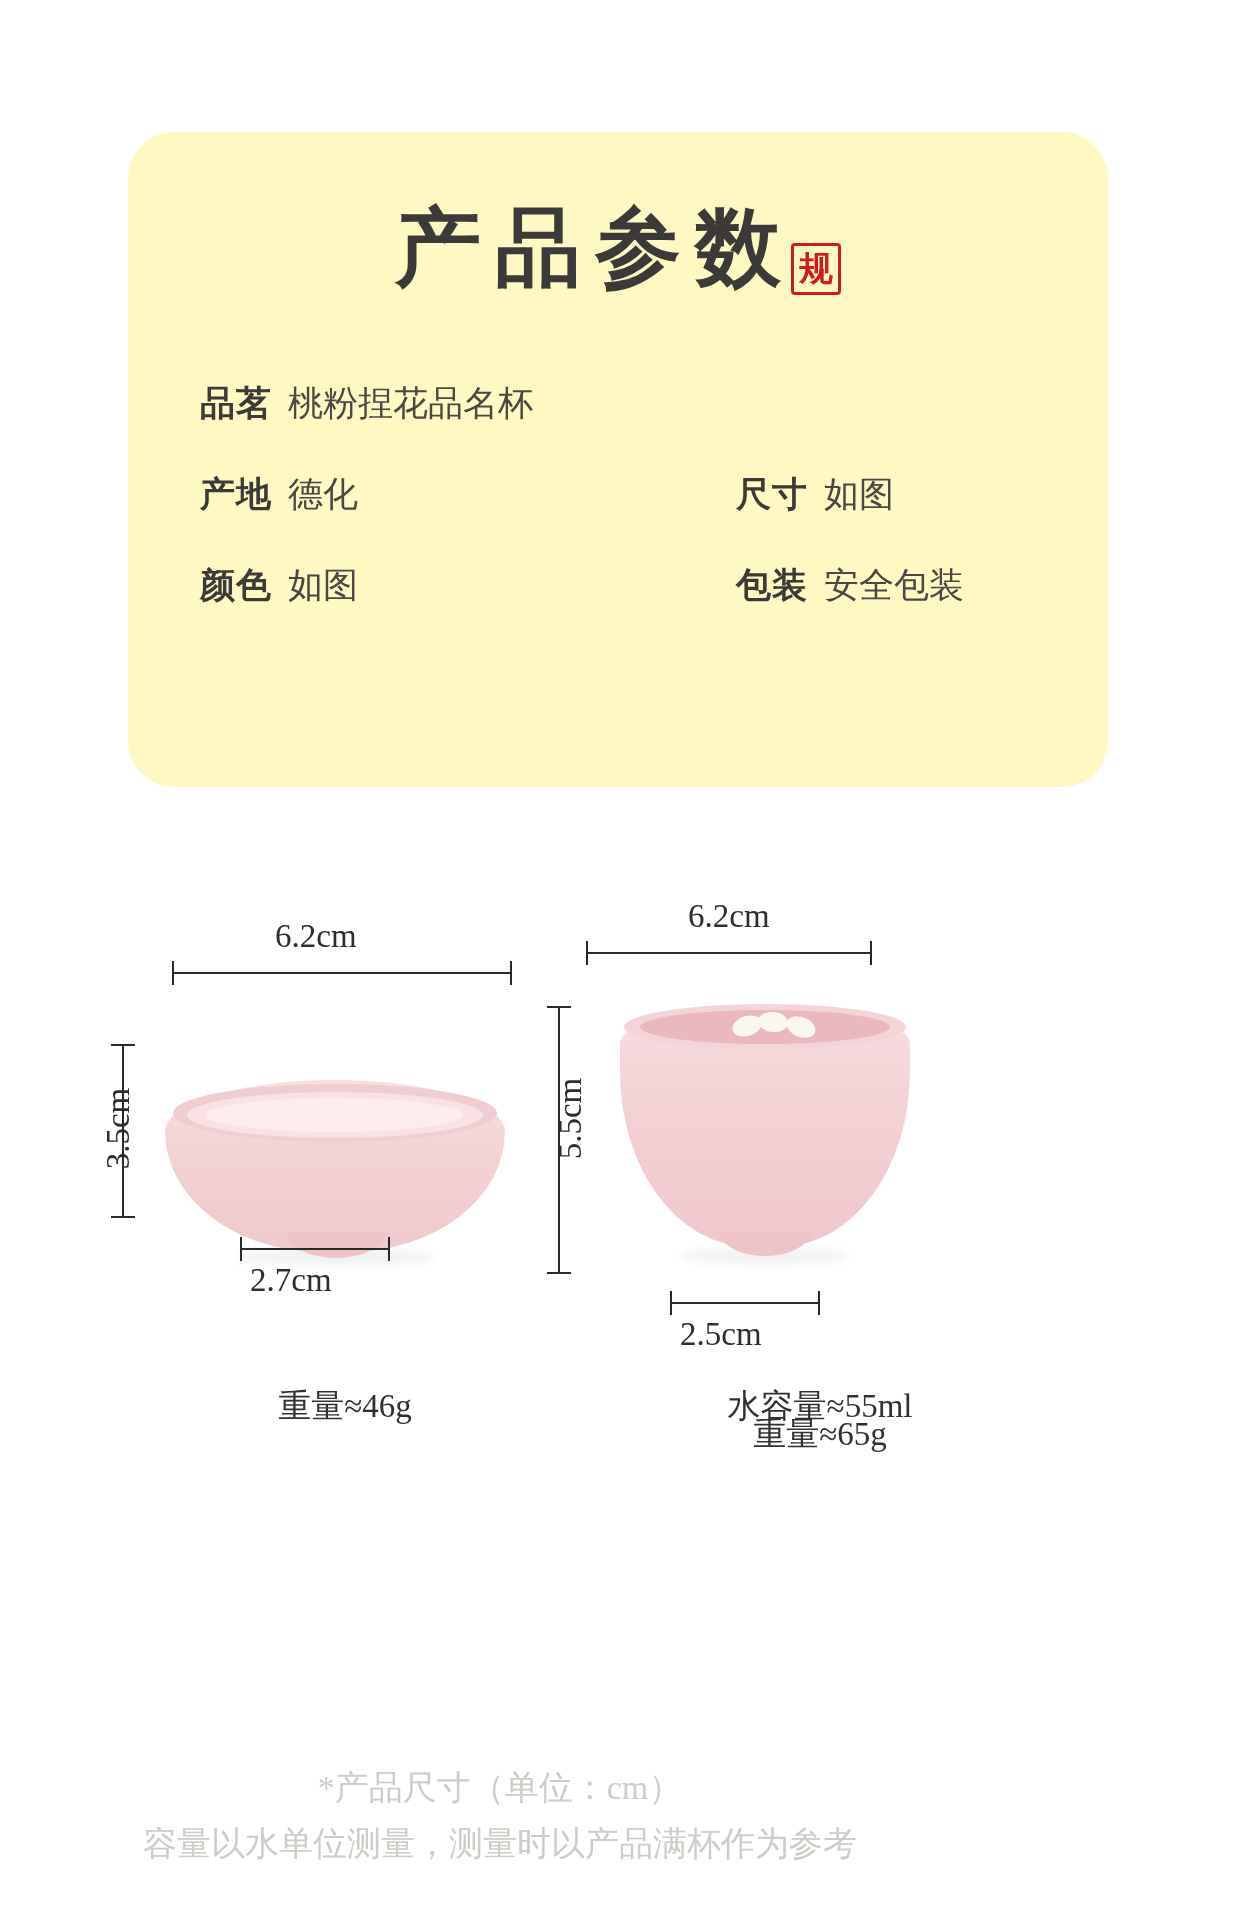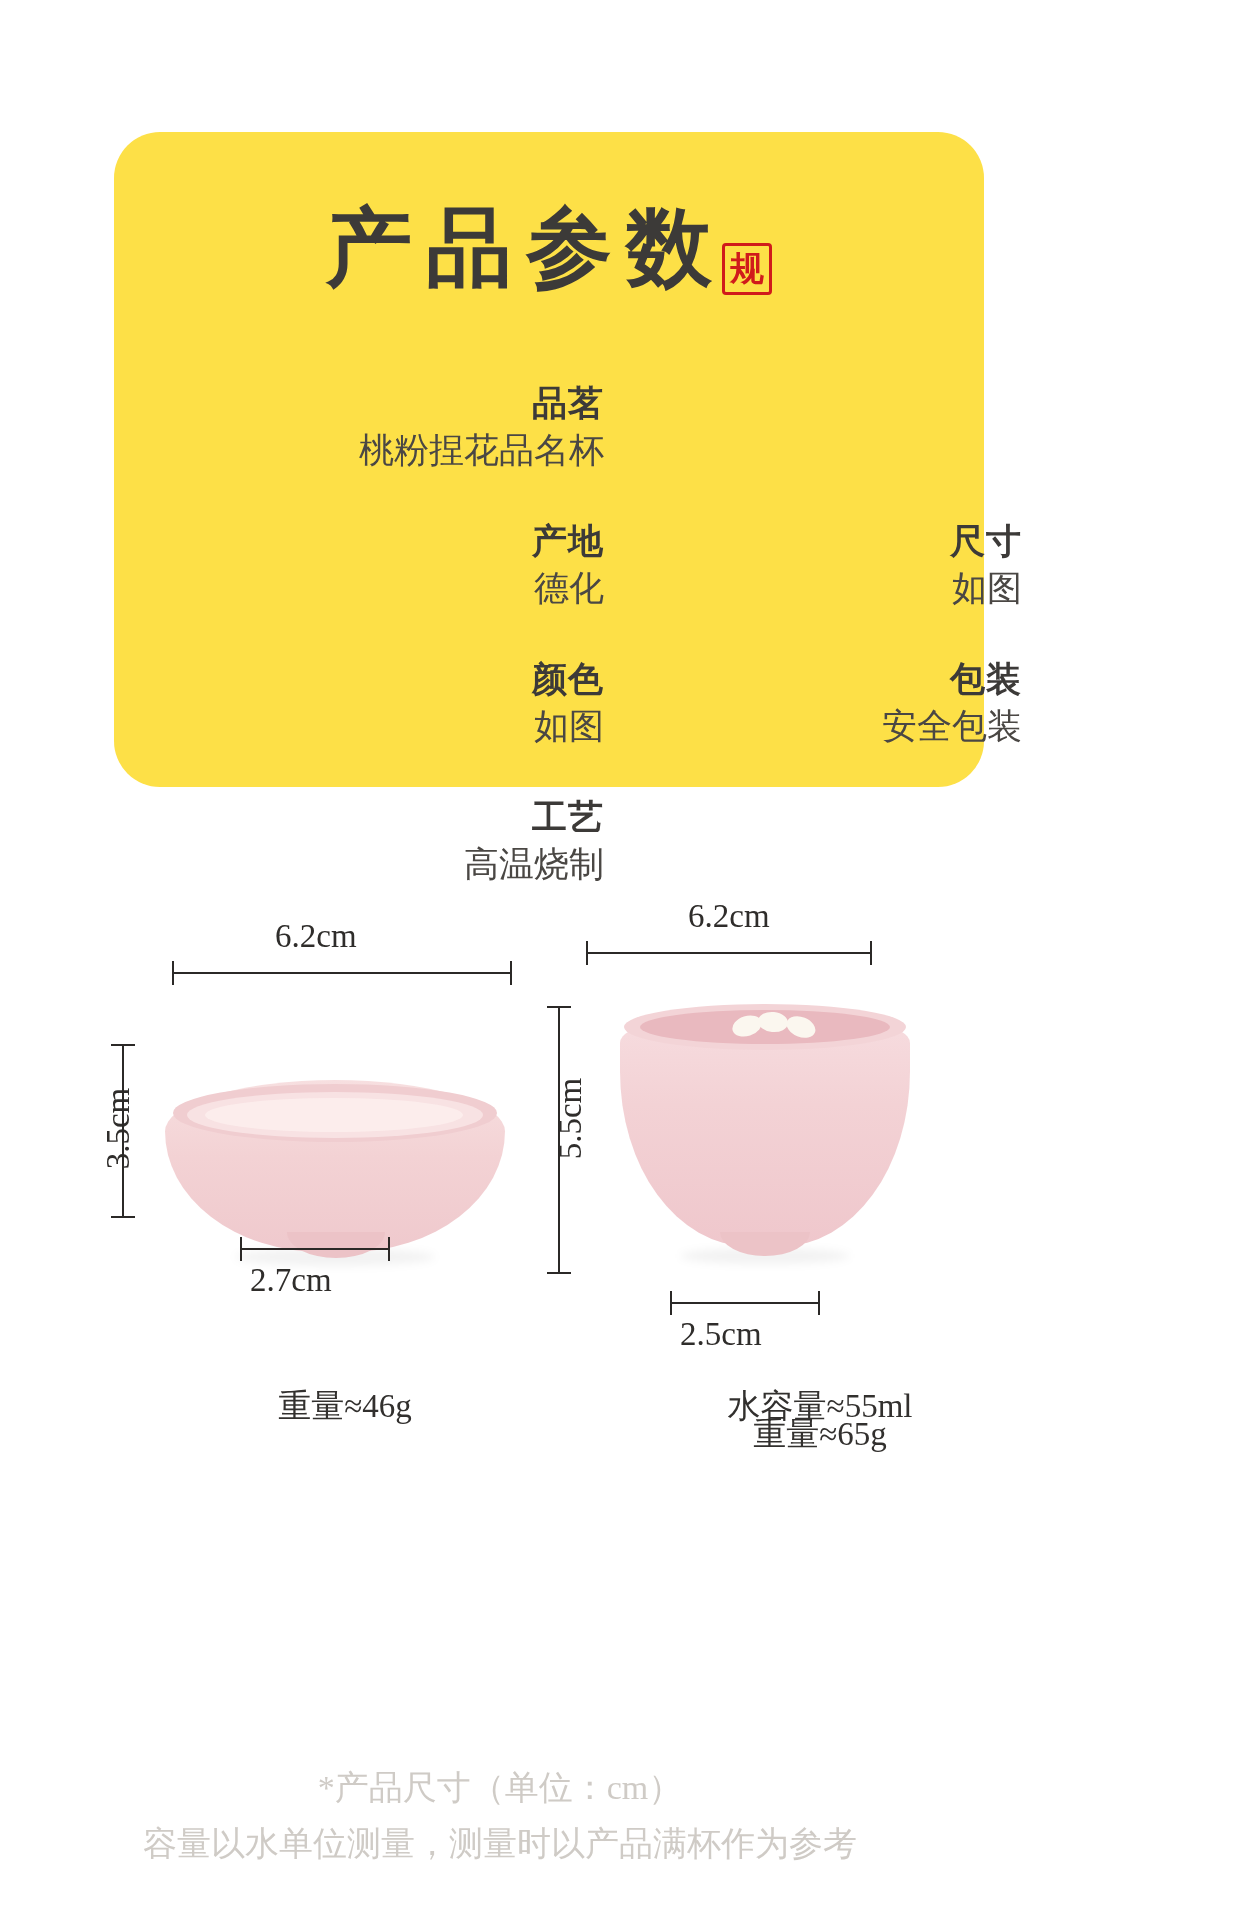--- a/index.html
+++ b/index.html
@@ -13,25 +13,25 @@
     position: relative;
     width: 1240px;
     height: 1920px;
     overflow: hidden;
     background: #ffffff;
   }
 
   
   .spec-card {
     position: absolute;
-    left: 114px;
+    left: 128px;
     top: 132px;
-    width: 870px;
+    width: 980px;
     height: 655px;
-    background: #fde047;
+    background: #fef9c3;
     border-radius: 46px;
   }
   .spec-title-wrap {
     position: absolute;
     left: 0; right: 0;
     top: 58px;
     text-align: center;
     white-space: nowrap;
   }
   .spec-title {
@@ -65,22 +65,21 @@
     top: 248px;
     width: 836px;
   }
   .spec-row {
     display: flex;
     margin-bottom: 44px;
   }
   .spec-col {
     width: 50%;
     display: flex;
-    align-items: flex-end;
-    flex-direction: column;
+    align-items: center;
   }
   .spec-col.right { padding-left: 118px; }
   .spec-key {
     font-family: "Liberation Serif", serif;
     font-size: 35px;
     font-weight: bold;
     color: #3c3a38;
     letter-spacing: 1px;
     white-space: nowrap;
   }
@@ -304,24 +303,20 @@
           <span class="spec-key">颜色</span>
           <span class="spec-val">如图</span>
         </div>
         <div class="spec-col right">
           <span class="spec-key">包装</span>
           <span class="spec-val">安全包装</span>
         </div>
       </div>
 
       <div class="spec-row">
-        <div class="spec-col">
-          <span class="spec-key">工艺</span>
-          <span class="spec-val">高温烧制</span>
-        </div>
         <div class="spec-col right"></div>
       </div>
 
     </div>
   </div>
 
   <div class="dims">
 
     <div class="item item-bowl">
 

